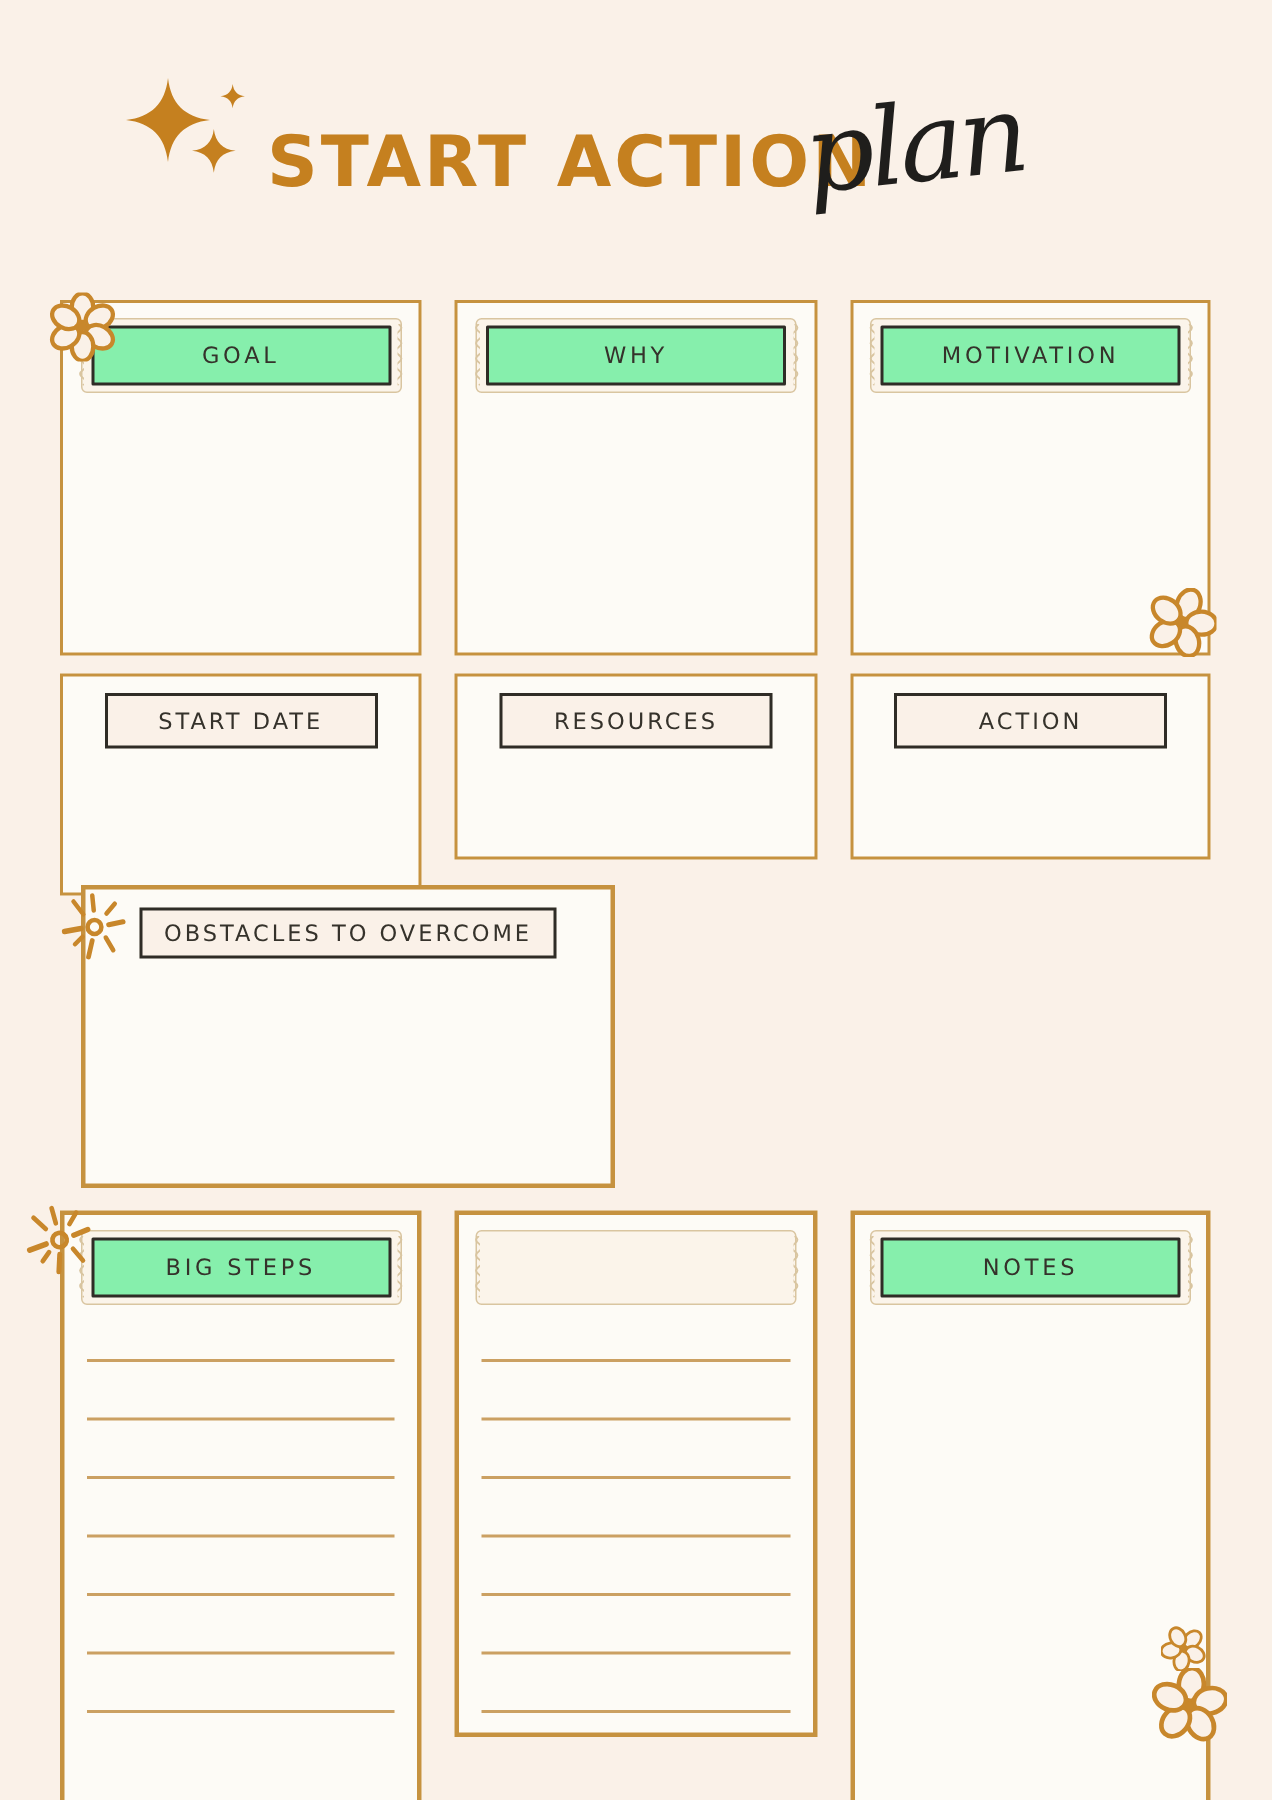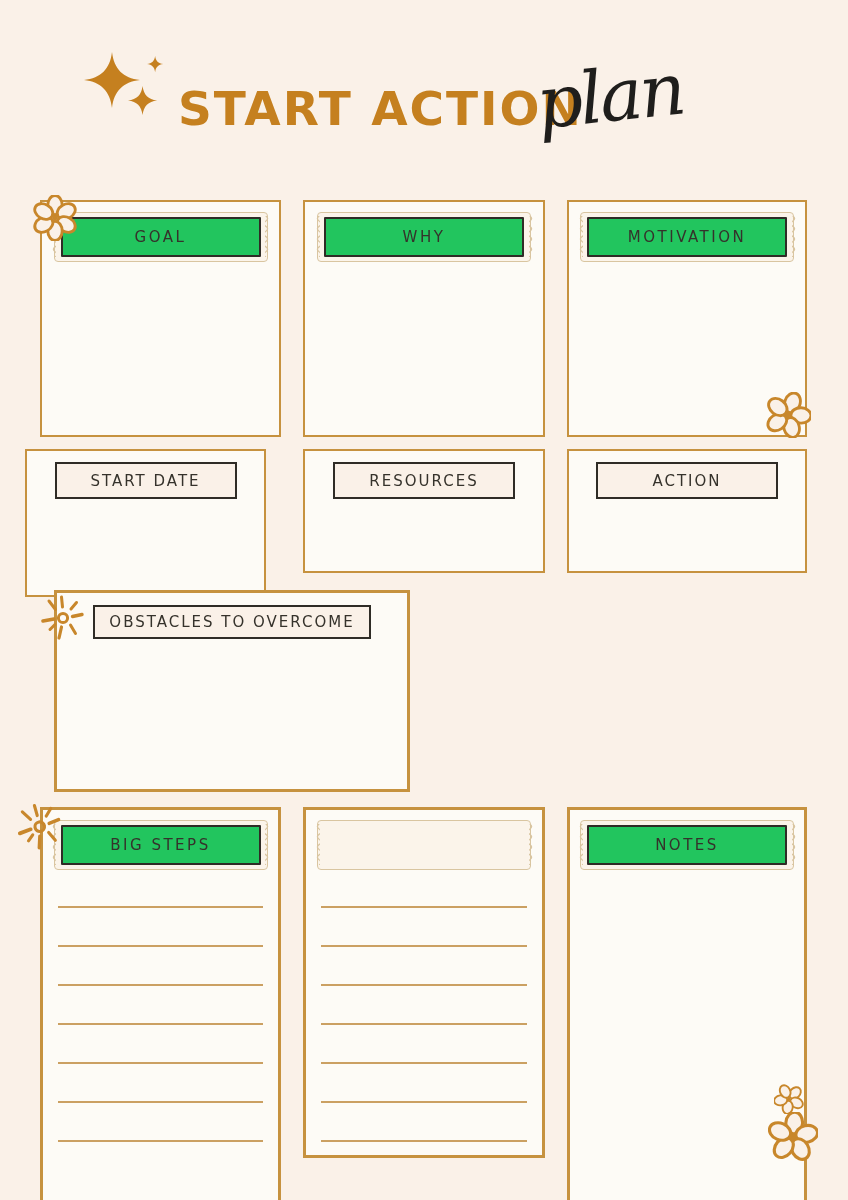--- a/index.html
+++ b/index.html
@@ -18,21 +18,21 @@
   
   .box{position:absolute;background:var(--box-fill,#fdfbf6);
        border:2px solid var(--box-border,#c6923f);box-sizing:border-box;}
   .box.thick{border-width:3px;}
 
   
   .stamp{position:absolute;left:50%;top:10px;transform:translateX(-50%);
          width:212px;height:48px;background:var(--stamp-fill,#fbf4ea);
          border:1.5px solid var(--stamp-border,#d9c5a0);border-radius:4px;
          display:flex;align-items:center;justify-content:center;z-index:2;}
-  .stamp-inner{width:196px;height:36px;background:#22c55e;
+  .stamp-inner{width:196px;height:36px;background:#86efac;
          border:2px solid var(--label-border,#2f2c26);border-radius:1px;
          display:flex;align-items:center;justify-content:center;
          font-size:15px;letter-spacing:2.5px;color:var(--label-text,#35322b);white-space:nowrap;}
   .edge{position:absolute;top:3px;height:41px;width:5px;}
   .edge.l{left:-3.5px;}
   .edge.r{right:-3.5px;transform:scaleX(-1);}
 
   
   .plain{position:absolute;left:50%;top:11px;transform:translateX(-50%);
          width:182px;height:37px;background:var(--background,#faf1e8);
@@ -130,21 +130,21 @@
       <svg class="edge r" viewBox="0 0 5 48" preserveAspectRatio="none">
           <use href="#squiggle"></use>
         </svg>
       <div class="stamp-inner">MOTIVATION</div>
     </div>
     <svg class="doodle" style="left:196px;top:190px;width:46px;height:46px" viewBox="0 0 48 48">
         <use href="#flower5"></use>
       </svg>
   </section>
 
-  <section class="box" style="left:25px;top:449px;width:241px;height:148px">
+  <section class="box" style="left:40px;top:449px;width:241px;height:148px">
     <div class="plain">START DATE</div>
   </section>
   <section class="box" style="left:303px;top:449px;width:242px;height:124px">
     <div class="plain">RESOURCES</div>
   </section>
   <section class="box" style="left:567px;top:449px;width:240px;height:124px">
     <div class="plain">ACTION</div>
   </section>
 
   <section class="box thick" style="left:54px;top:590px;width:356px;height:202px">

